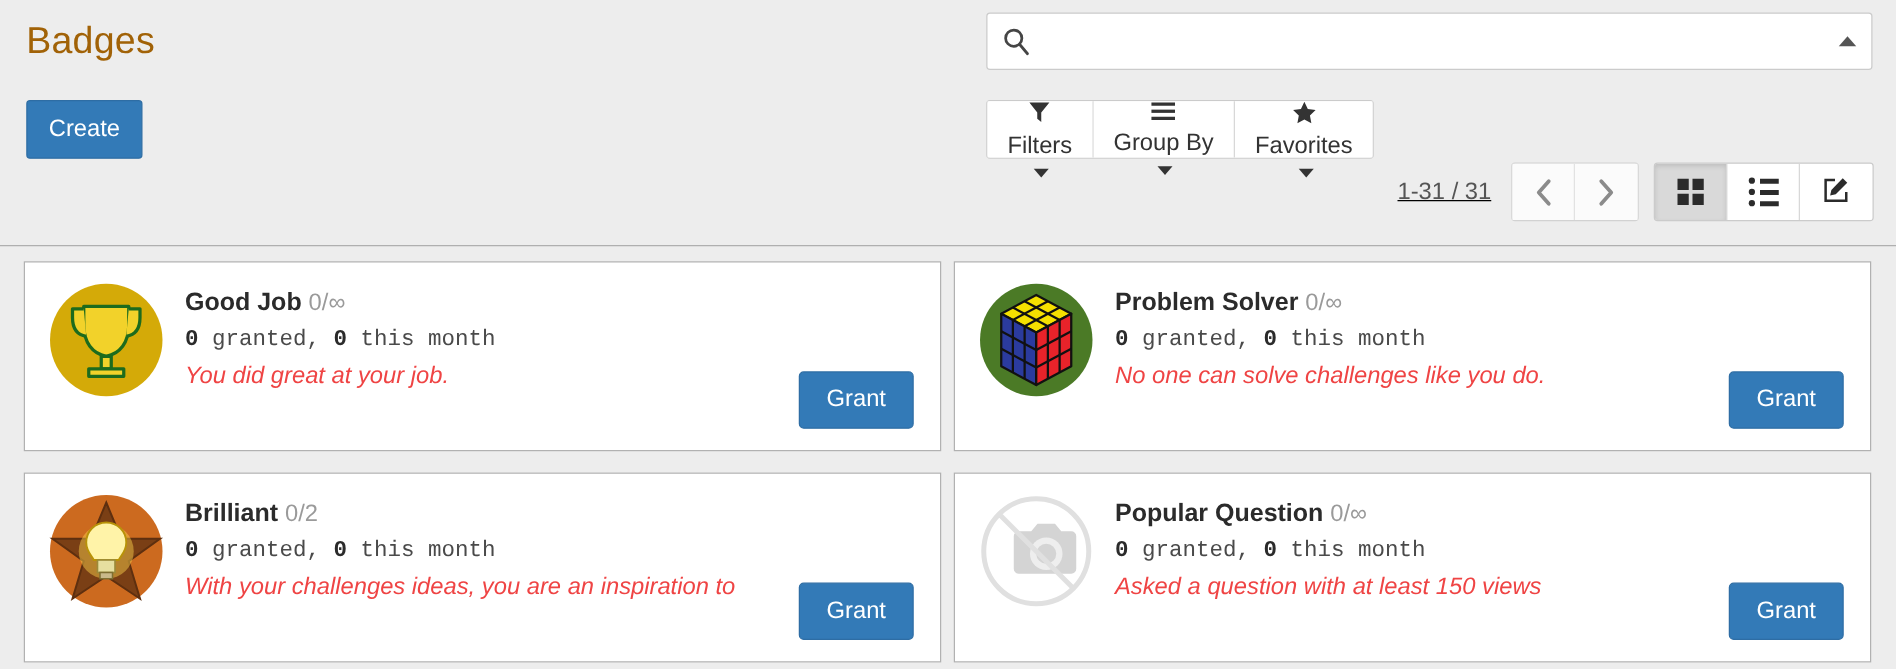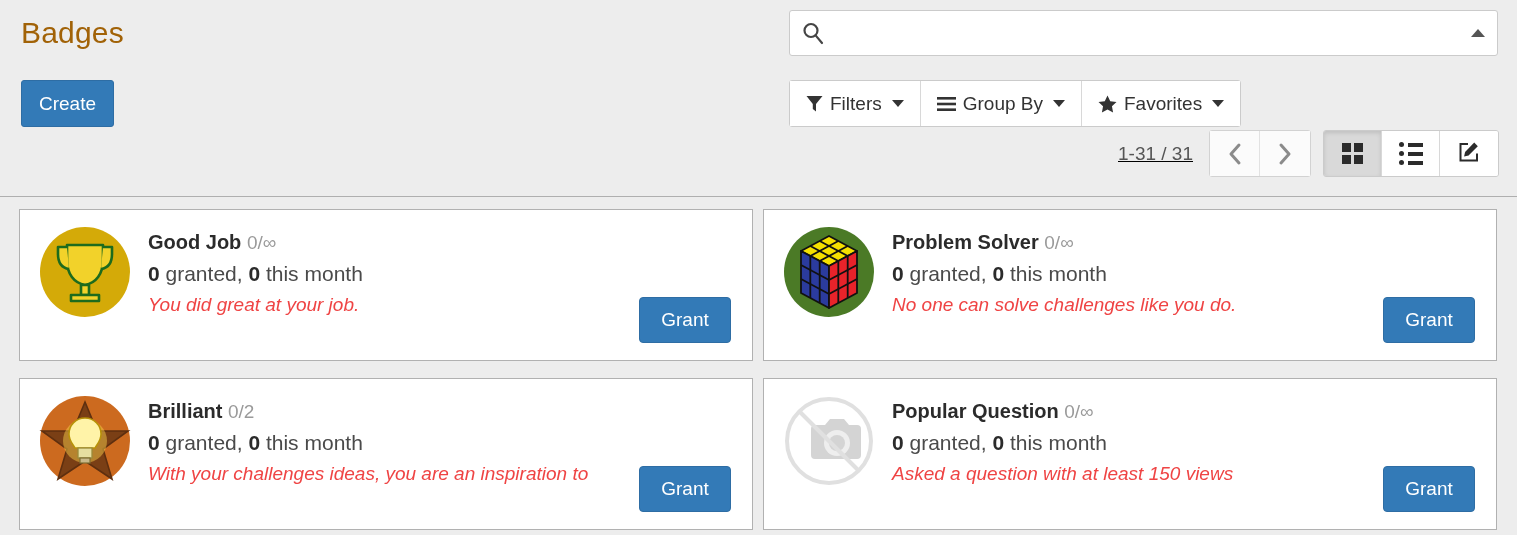--- a/index.html
+++ b/index.html
@@ -114,20 +114,21 @@
     padding: 0 16px;
     height: 45px;
     background: #ffffff;
     border: 0;
     border-right: 1px solid #d8d8d8;
     font-size: 19px;
     color: #333333;
     cursor: pointer;
     font-family: "Liberation Sans", sans-serif;
     white-space: nowrap;
+    flex-direction: column;
   }
   .dropdown-btn:last-child { border-right: 0; }
   .dropdown-btn .glyph { display: inline-flex; align-items: center; }
   .caret-down {
     width: 0; height: 0;
     border-left: 6px solid transparent;
     border-right: 6px solid transparent;
     border-top: 7px solid #333333;
     margin-left: 3px;
   }
@@ -254,24 +255,25 @@
     color: #2b2b2b;
     white-space: nowrap;
     margin-bottom: 8px;
   }
   .card-title .quota {
     font-weight: normal;
     color: #9a9a9a;
     font-size: 19px;
   }
   .card-stats {
-    font-size: 21px;
+    font-size: 18px;
     color: #4a4a4a;
     white-space: nowrap;
     margin-bottom: 8px;
+    font-family: Liberation Mono, monospace;
   }
   .card-stats b { color: #2b2b2b; }
   .card-desc {
     font-size: 19px;
     font-style: italic;
     color: #ef4444;
     white-space: nowrap;
   }
   .grant-button {
     position: absolute;

